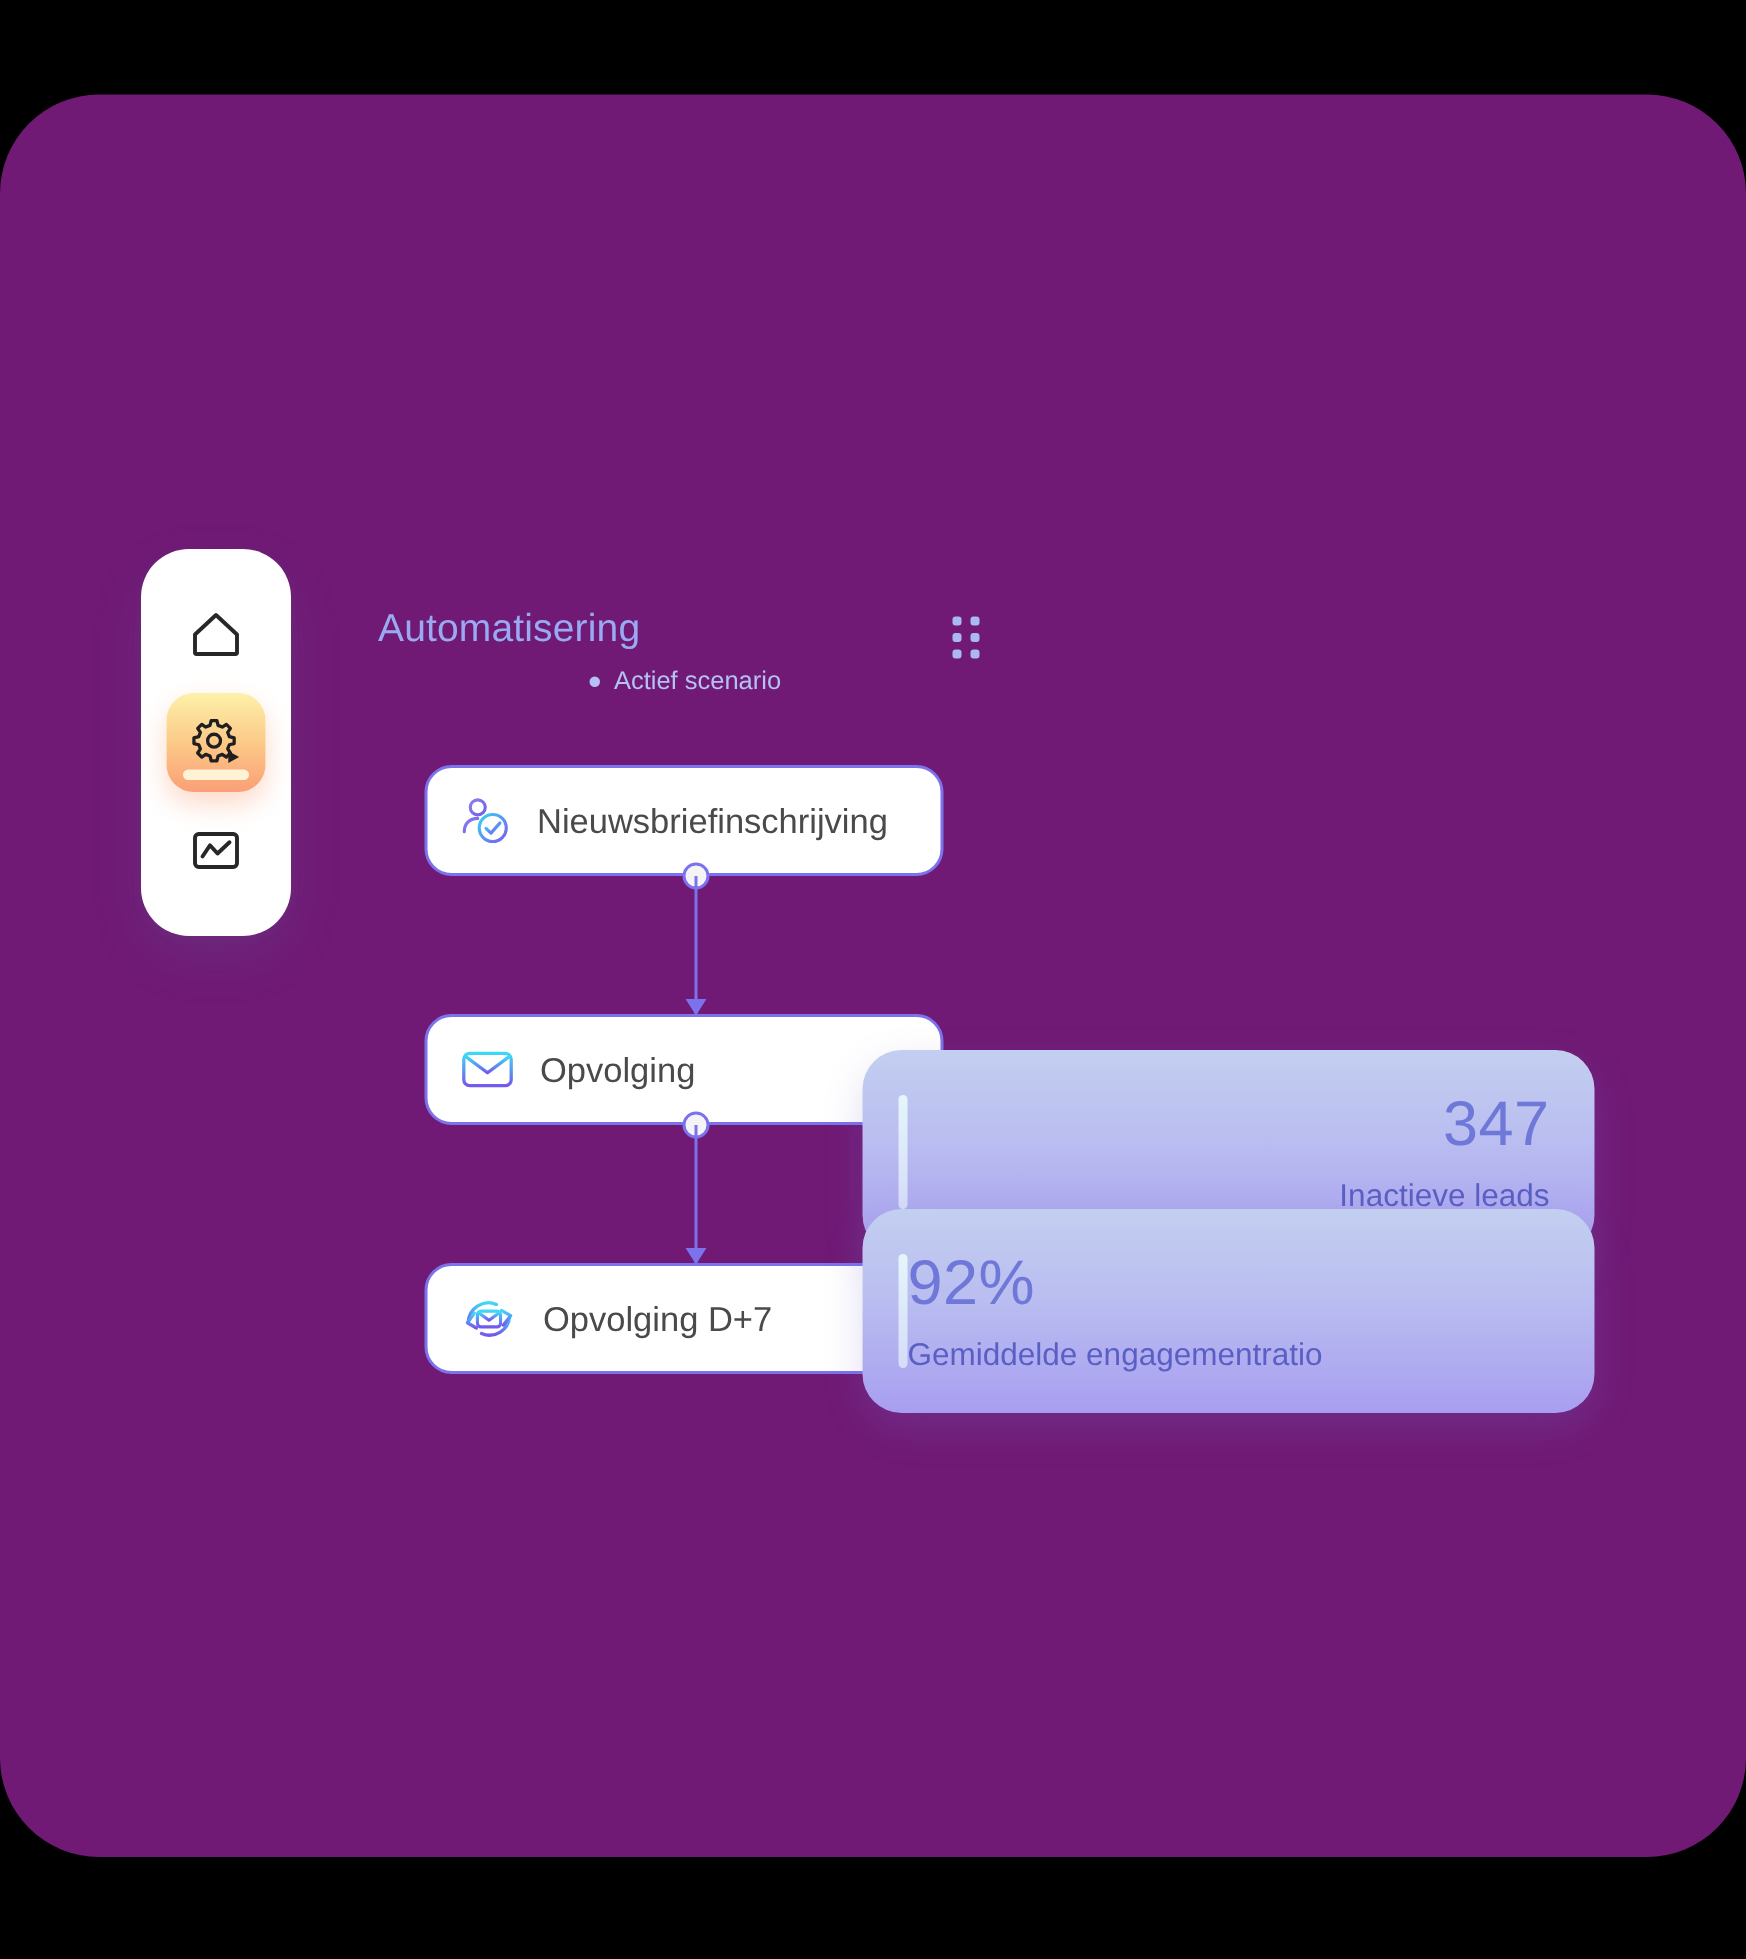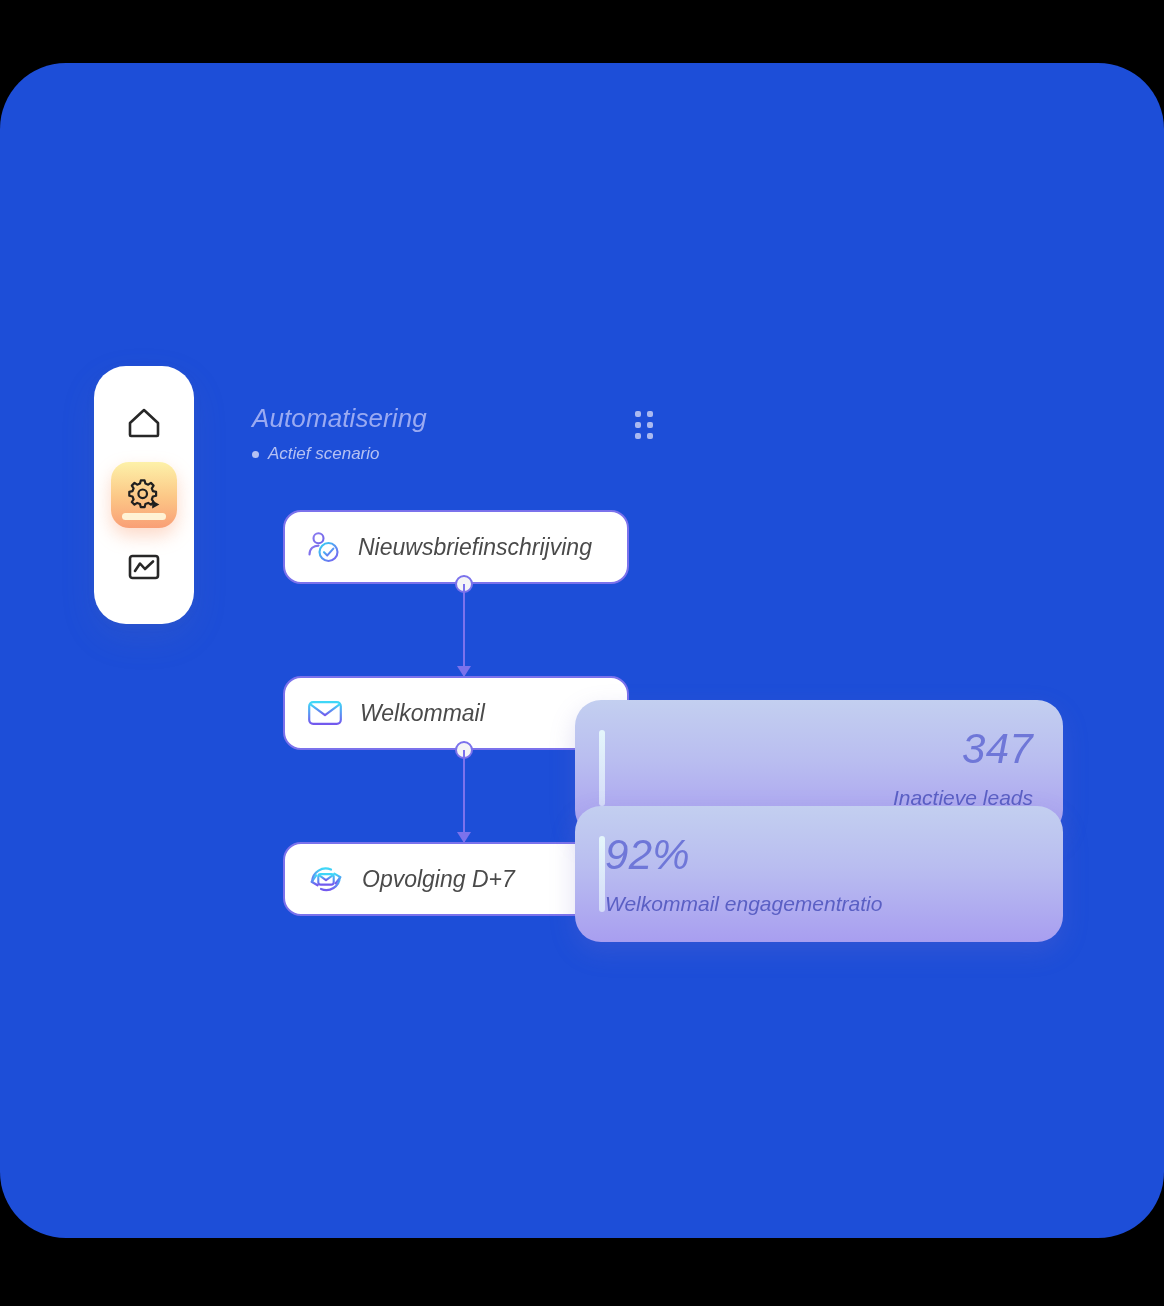--- a/index.html
+++ b/index.html
@@ -8,23 +8,22 @@
     background: #000;
     font-family: "Liberation Sans", sans-serif;
     overflow: hidden;
   }
 
   
   #app-shell {
     position: absolute;
     left: 0; top: 63px;
     width: 1164px; height: 1175px;
-    background: #1d4ed8;
+    background: #701a75;
     border-radius: 66px;
-    font-style: italic;
   }
 
   
   #sidebar {
     position: absolute;
     left: 94px; top: 303px;
     width: 100px; height: 258px;
     background: #ffffff;
     border-radius: 32px;
     box-shadow: 0 14px 34px rgba(100,110,160,.16), 0 2px 8px rgba(100,110,160,.08);
@@ -53,21 +52,21 @@
 
   
   #flow-header { position: absolute; left: 252px; top: 340px; width: 410px; }
   #flow-title {
     font-size: 26px; font-weight: 400;
     color: #9aaaf2; letter-spacing: .1px;
   }
   #flow-sub {
     margin-top: 10px;
     font-size: 17px; color: #b5c1f3;
-    display: flex; align-items: center; gap: 9px;
+    display: flex; align-items: center; gap: 9px; justify-content: center;
   }
   #flow-sub .dot {
     width: 7px; height: 7px; border-radius: 50%;
     background: #b5c1f3; display: inline-block;
   }
   #drag-handle {
     position: absolute; left: 635px; top: 348px;
     width: 16px; display: grid;
     grid-template-columns: repeat(2, 6px);
     grid-auto-rows: 6px; gap: 5px 6px;
@@ -224,21 +223,21 @@
     <svg width="36" height="30" viewBox="0 0 36 30">
       <defs>
         <linearGradient id="gMail" x1="0" y1="0" x2="0" y2="1">
           <stop offset="0%" stop-color="#3fd8f7"></stop>
           <stop offset="100%" stop-color="#7358ee"></stop>
         </linearGradient>
       </defs>
       <rect x="2.2" y="4.2" width="31.6" height="21.6" rx="4" fill="none" stroke="url(#gMail)" stroke-width="2.2"></rect>
       <path d="M3.8 6.6 L18 17.2 L32.2 6.6" fill="none" stroke="url(#gMail)" stroke-width="2.2" stroke-linecap="round" stroke-linejoin="round"></path>
     </svg>
-    <span class="node-label">Welkommail</span>
+    <span class="node-label">Opvolging</span>
   </div>
 
   <div class="node" id="node-followup">
     <svg width="38" height="36" viewBox="0 0 38 36">
       <defs>
         <linearGradient id="gRef" x1="0" y1="0" x2="0" y2="1">
           <stop offset="0%" stop-color="#3fd8f7"></stop>
           <stop offset="100%" stop-color="#7358ee"></stop>
         </linearGradient>
       </defs>
@@ -265,17 +264,17 @@
 
   <div class="stat-card" id="stat-0">
     <span class="accent"></span>
     <div class="stat-value">347</div>
     <div class="stat-label">Inactieve leads</div>
   </div>
 
   <div class="stat-card" id="stat-1">
     <span class="accent"></span>
     <div class="stat-value">92%</div>
-    <div class="stat-label">Welkommail engagementratio</div>
+    <div class="stat-label">Gemiddelde engagementratio</div>
   </div>
 
 
 </div>
 
 </body></html>

